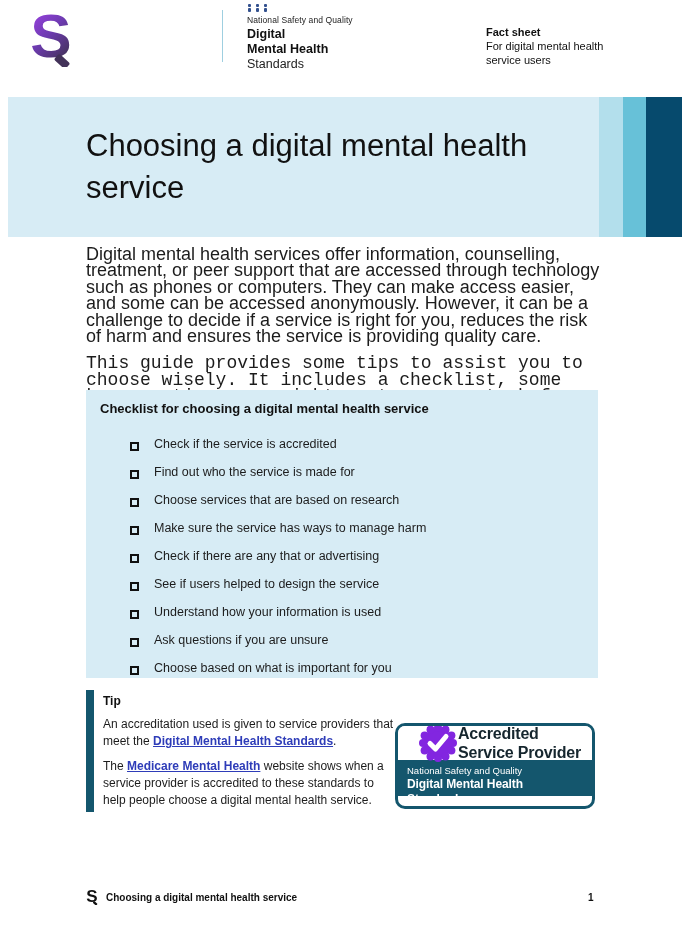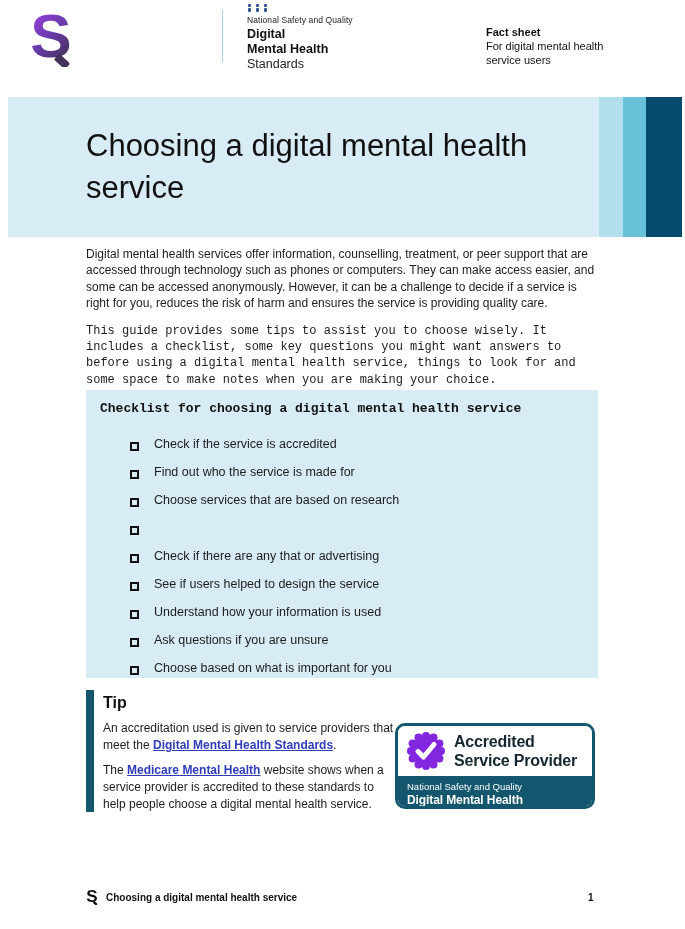--- a/index.html
+++ b/index.html
@@ -29,41 +29,41 @@
   .banner { position:absolute; left:8px; top:97px; width:674px; height:140px; background:#d7ecf5; }
   .banner .stripe-light { position:absolute; top:0; right:59px; width:24px; height:140px; background:#b3dfec; }
   .banner .stripe-mid { position:absolute; top:0; right:36px; width:23px; height:140px; background:#67c1d8; }
   .banner .stripe-dark { position:absolute; top:0; right:0; width:36px; height:140px; background:#064a6d; }
   .banner h1 {
     position:absolute; left:78px; top:28px; width:480px;
     font-size:31px; line-height:42px; font-weight:normal; color:#111;
   }
 
   
-  .intro { position:absolute; left:86px; top:246px; width:516px; font-size:12px; line-height:16.4px; color:#1c1c1c; }
+  .intro { position:absolute; left:86px; top:246px; width:516px; font-size:18px; line-height:16.4px; color:#1c1c1c; }
   .intro p + p { margin-top:11px;font-family:Liberation Mono, monospace; }
 
   
   .checklist { position:absolute; left:86px; top:390px; width:512px; height:288px; background:#d7ecf5; padding:11px 14px; }
-  .checklist h2 { font-size:13px; font-weight:bold; color:#111;font-family:Liberation Mono, monospace; }
+  .checklist h2 { font-size:13px; font-weight:bold; color:#111; }
   .check-items { margin-top:7px; margin-left:30px; }
   .check-item { display:flex; align-items:flex-end; gap:15px; height:28px; }
   .checkbox { width:9px; height:9px; border:2px solid #111; background:transparent; flex:0 0 auto; }
   .check-label { font-size:12.5px; color:#1c1c1c; }
 
   
   .tip-bar { position:absolute; left:86px; top:690px; width:8px; height:122px; background:#14566d; }
   .tip-content { position:absolute; left:103px; top:694px; width:292px; }
-  .tip-content h3 { font-size:16px; font-weight:bold; color:#111; }
+  .tip-content h3 { font-size:12px; font-weight:bold; color:#111; }
   .tip-content p { margin-top:8px; font-size:12px; line-height:17px; color:#1c1c1c; }
   .tip-link { color:#2e3cb8; font-weight:bold; text-decoration:underline; cursor:pointer; }
 
   
   .badge { position:absolute; left:395px; top:723px; width:200px; height:86px; border:3px solid #14566d; border-radius:10px; background:#ffffff; overflow:hidden; }
-  .badge-top { display:flex; align-items:center; gap:8px; height:50px; padding-left:8px; background:#ffffff; }
+  .badge-top { display:flex; align-items:center; height:34px; padding-left:20px; background:#ffffff; }
   .badge-title { font-size:16px; line-height:19px; font-weight:600; color:#16262e; letter-spacing:-0.2px; }
   .badge-bottom { background:#14566d; color:#ffffff; height:36px; padding:4px 9px 0 9px; }
   .badge-bottom .b-line1 { font-size:9.5px; line-height:13px; }
   .badge-bottom .b-line2 { font-size:12px; line-height:15px; font-weight:bold; letter-spacing:-0.1px; }
 
   
   .footer-logo { position:absolute; left:86px; top:888px; width:13px; height:17px; }
   .footer-title { position:absolute; left:106px; top:892px; font-size:10px; font-weight:bold; color:#111; }
   .footer-page { position:absolute; left:588px; top:892px; font-size:10px; font-weight:bold; color:#111; }
 </style>
@@ -137,20 +137,21 @@
       <div class="check-item">
         <span class="checkbox"></span>
         <span class="check-label">Find out who the service is made for</span>
       </div>
       <div class="check-item">
         <span class="checkbox"></span>
         <span class="check-label">Choose services that are based on research</span>
       </div>
       <div class="check-item">
         <span class="checkbox"></span>
+        <span class="check-label">Make sure the service has ways to manage harm</span>
       </div>
       <div class="check-item">
         <span class="checkbox"></span>
         <span class="check-label">Check if there are any that or advertising</span>
       </div>
       <div class="check-item">
         <span class="checkbox"></span>
         <span class="check-label">See if users helped to design the service</span>
       </div>
       <div class="check-item">

